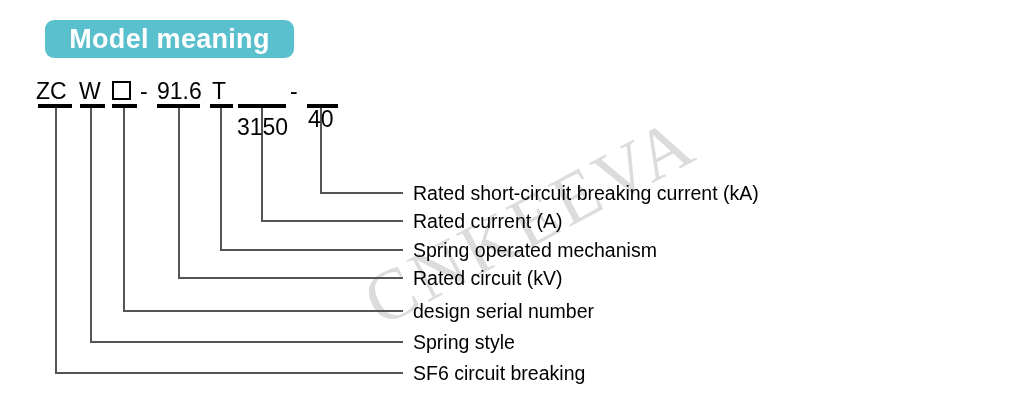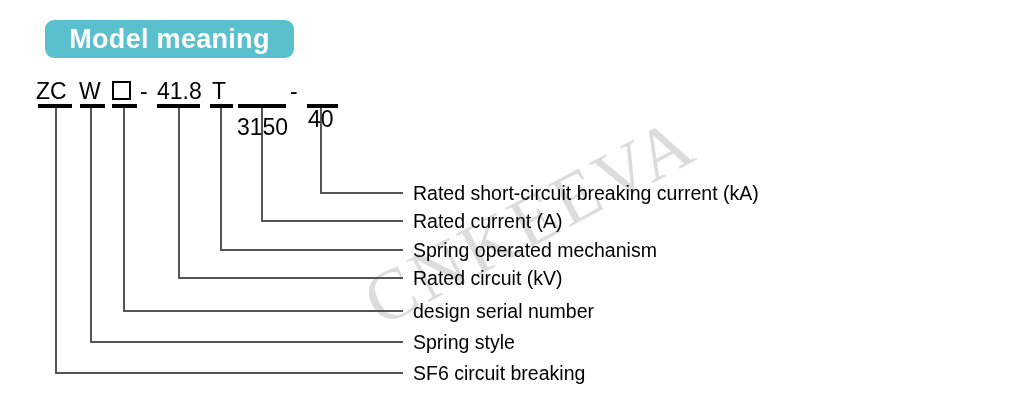--- a/index.html
+++ b/index.html
@@ -132,21 +132,21 @@
   <div class="watermark" style="color: rgb(220, 220, 220);">CNKEEVA</div>
 
   <div class="title-badge" style="background: rgb(91, 192, 205);">
     <span class="badge-text" style="color: rgb(255, 255, 255);">Model meaning</span>
   </div>
 
   <div class="code-row" id="code-row">
       <span class="code-seg" style="left: 36px;">ZC</span>
       <span class="code-seg" style="left: 79px;">W</span>
       <span class="code-seg" style="left: 112px;"><span class="sq-box"></span></span>
-      <span class="code-seg" style="left: 157px;">41.8</span>
+      <span class="code-seg" style="left: 157px;">91.6</span>
       <span class="code-seg" style="left: 212px;">T</span>
       <span class="code-seg" style="left: 237px; margin-top: 36px;">3150</span>
       <span class="code-seg" style="left: 308px; margin-top: 28px;">40</span>
       <span class="code-sep" style="left: 140px;">-</span>
       <span class="code-sep" style="left: 290px;">-</span>
     </div>
 
   <div id="bars-layer">
       <div class="seg-bar" style="left: 38px; width: 34px; top: 104px;"></div>
       <div class="seg-bar" style="left: 80px; width: 25px; top: 104px;"></div>

